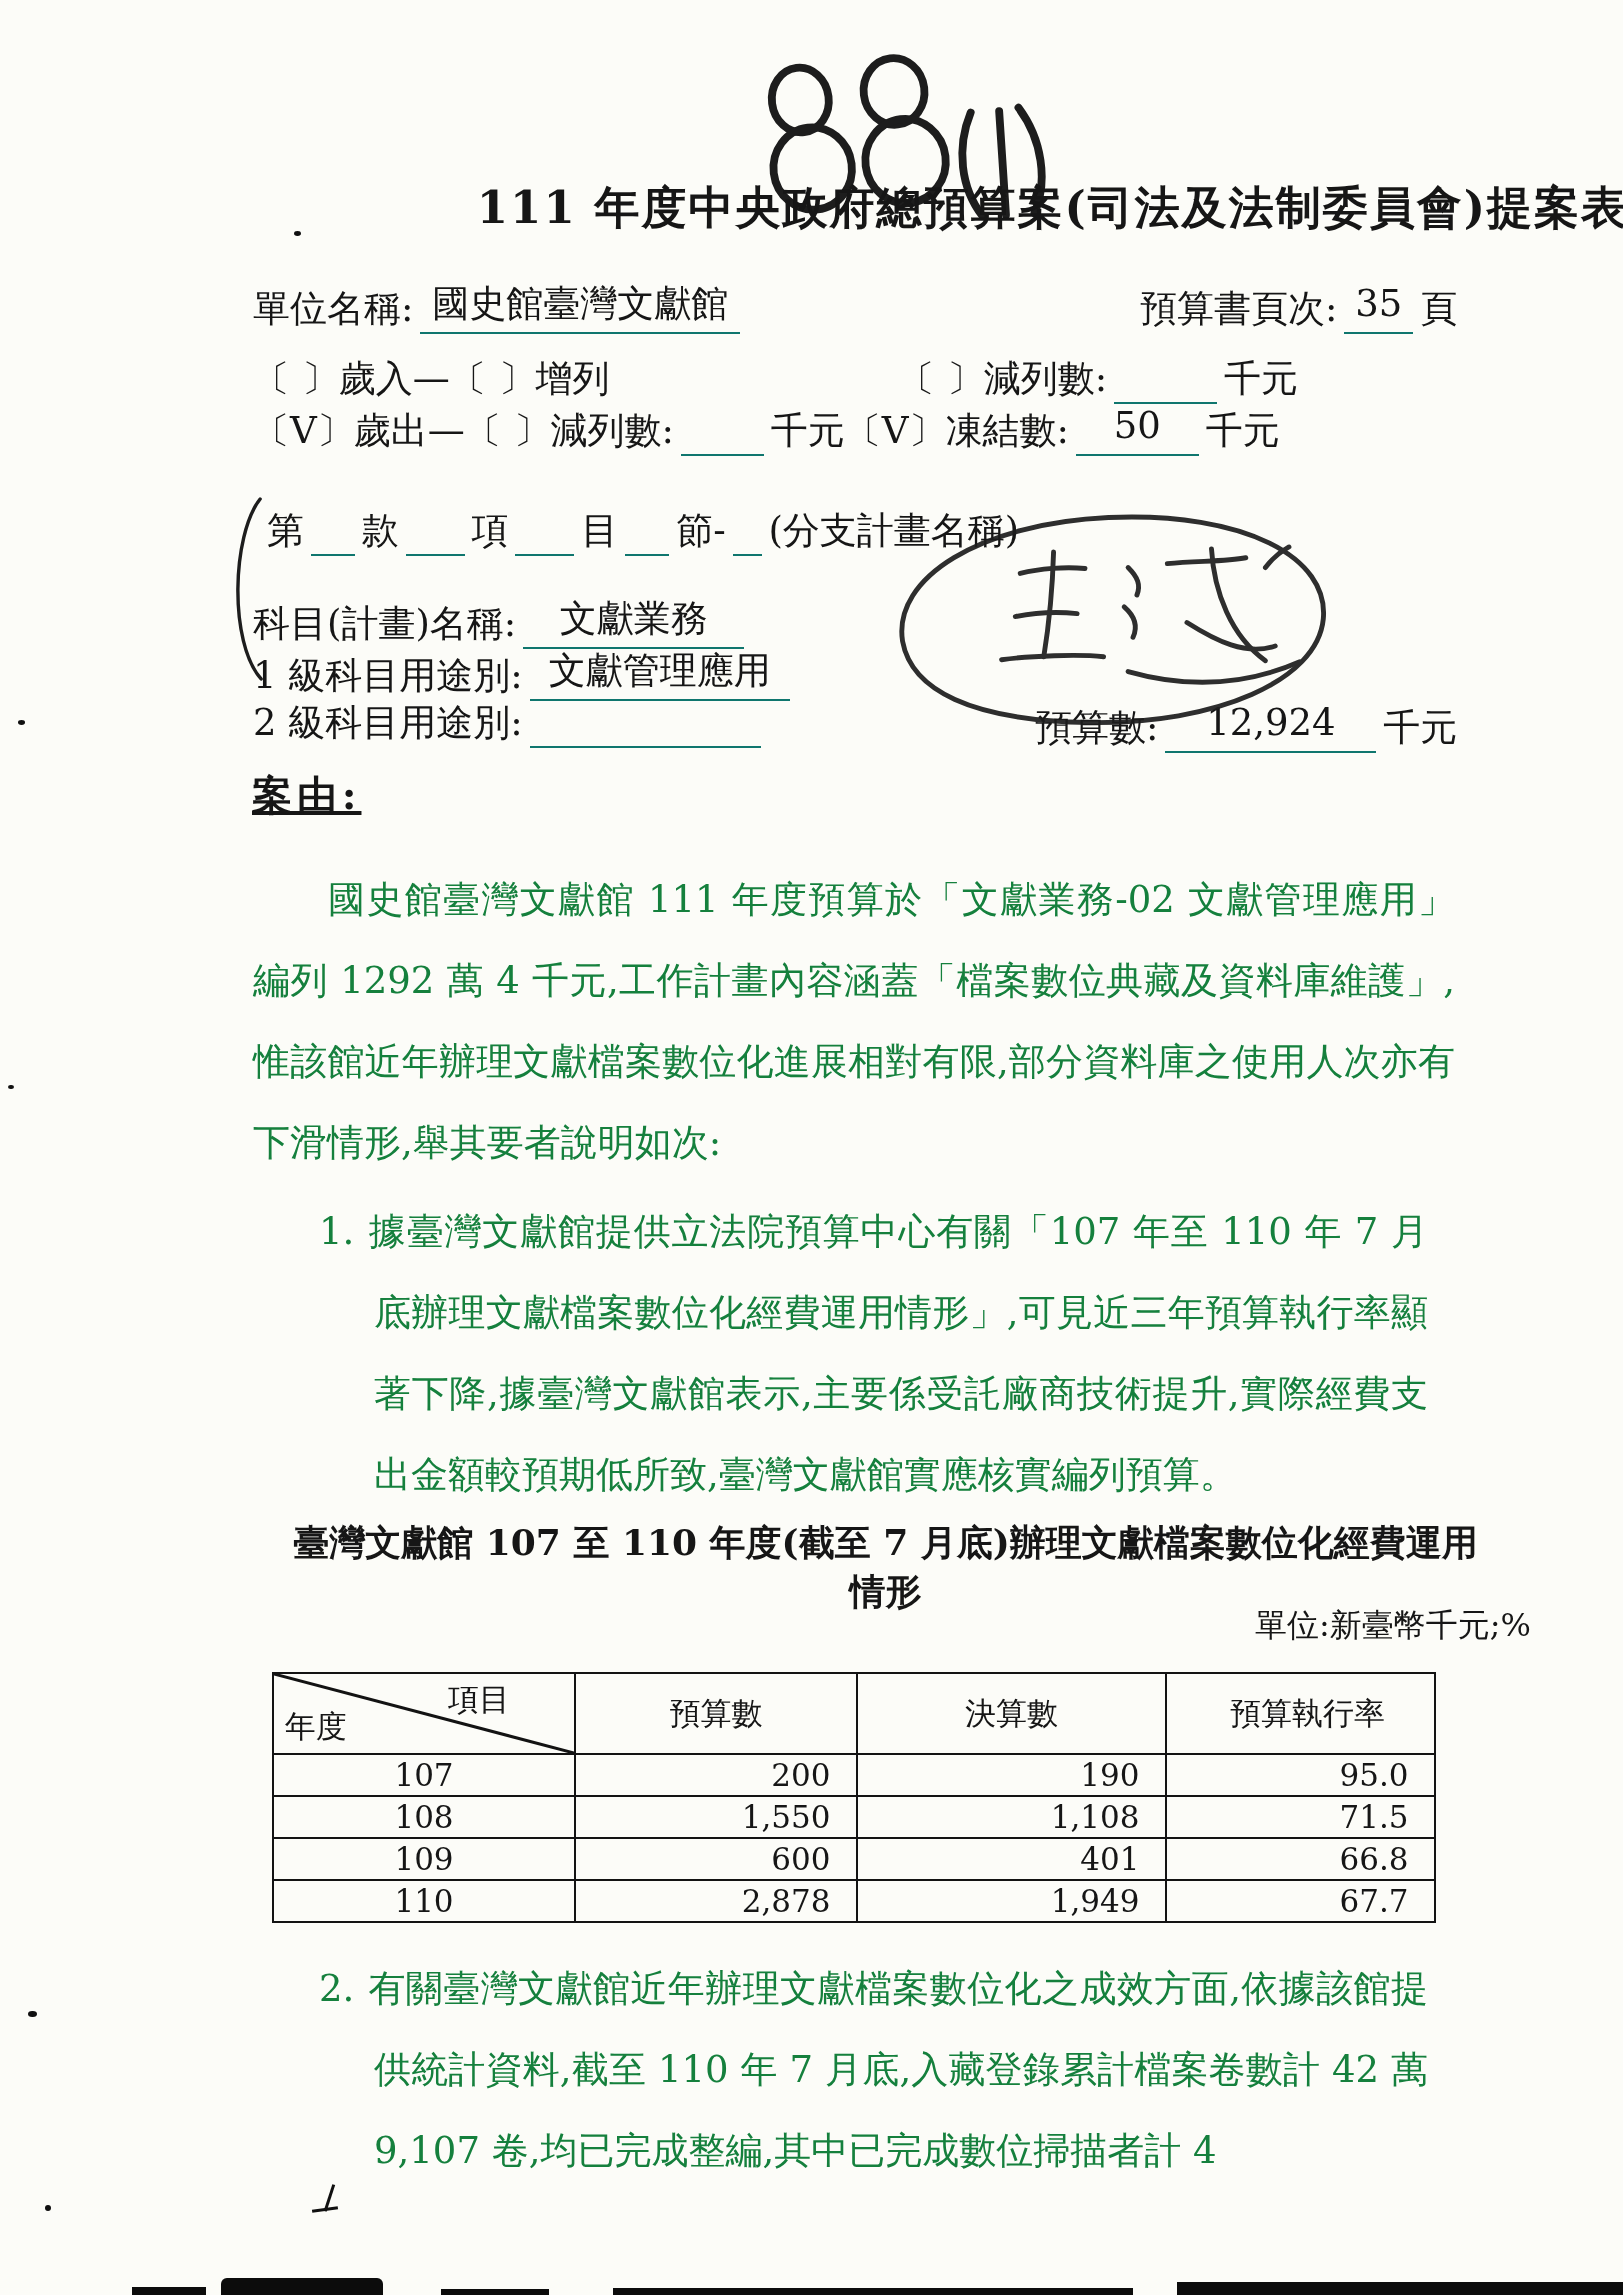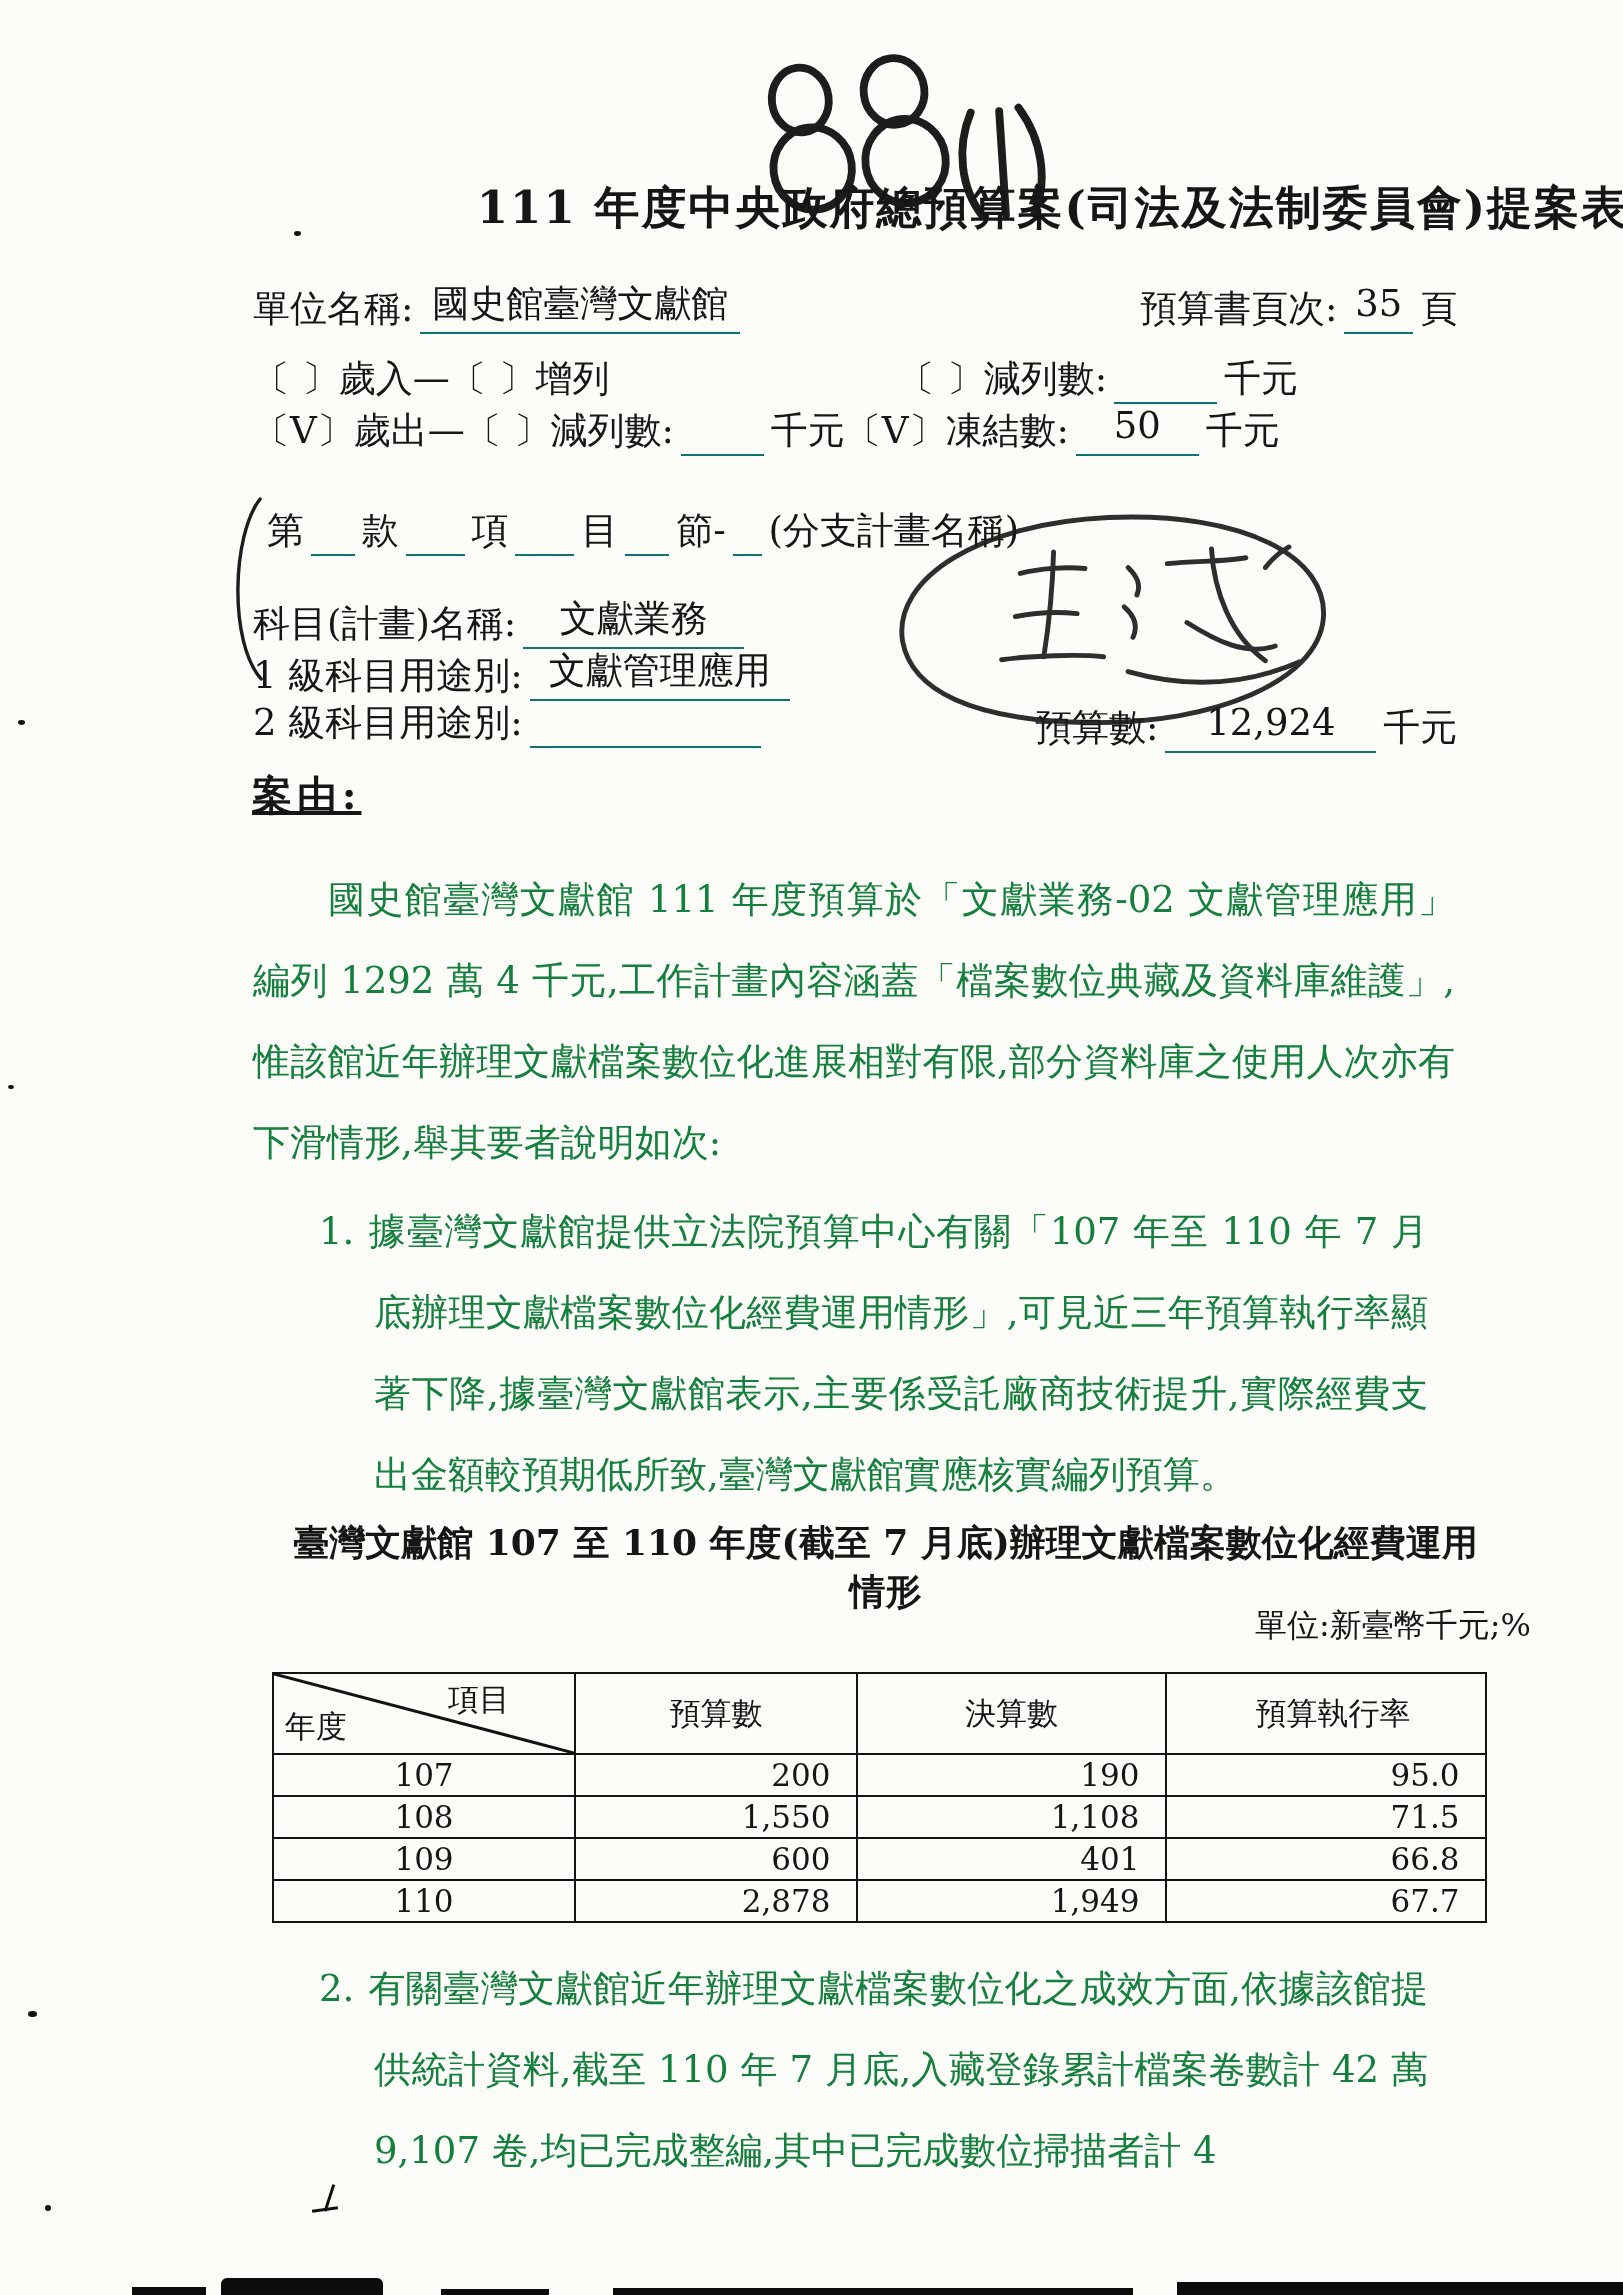--- a/index.html
+++ b/index.html
@@ -42,21 +42,21 @@
   .li-no { margin-right: 13.7px; }
 
   #table-title { top: 1519px; left: 287px; width: 1197px; text-align: center; font-size: 36px; font-weight: 700; }
   #unit-note   { top: 1604px; left: 1050px; width: 481px; text-align: right; font-size: 32px; }
 
   table.budget-table { position: absolute; top: 1672px; left: 272px; border-collapse: collapse; background: #fcfcf8; }
   table.budget-table th, table.budget-table td { border: 2px solid #131313; font-size: 31px; font-weight: normal; }
   table.budget-table { border: 2.9px solid #131313; }
   th.diag { position: relative; width: 302px; height: 81px; padding: 12px; }
   th.colh { height: 81px; text-align: center; }
-  .cw1 { width: 282px; } .cw2 { width: 309px; } .cw3 { width: 320px; padding-left: 14px; }
+  .cw1 { width: 282px; } .cw2 { width: 309px; } .cw3 { width: 269px; padding-left: 14px; }
   .diag-svg { position: absolute; inset: 0; width: 100%; height: 100%; }
   .corner-top    { position: absolute; top: 4.9px;  right: 64px; font-size: 31px; }
   .corner-bottom { position: absolute; bottom: 4.9px; left: 10.8px; font-size: 31px; }
   td { height: 42px; }
   td.c { text-align: center; }
   td.r { text-align: right; padding-right: 25.5px; }
 
   .hw { stroke: #1d1d1d; fill: none; stroke-linecap: round; stroke-linejoin: round; }
   #hw-mark  { top: 34px;  left: 746px; }
   #big-paren { top: 496px; left: 222px; }

